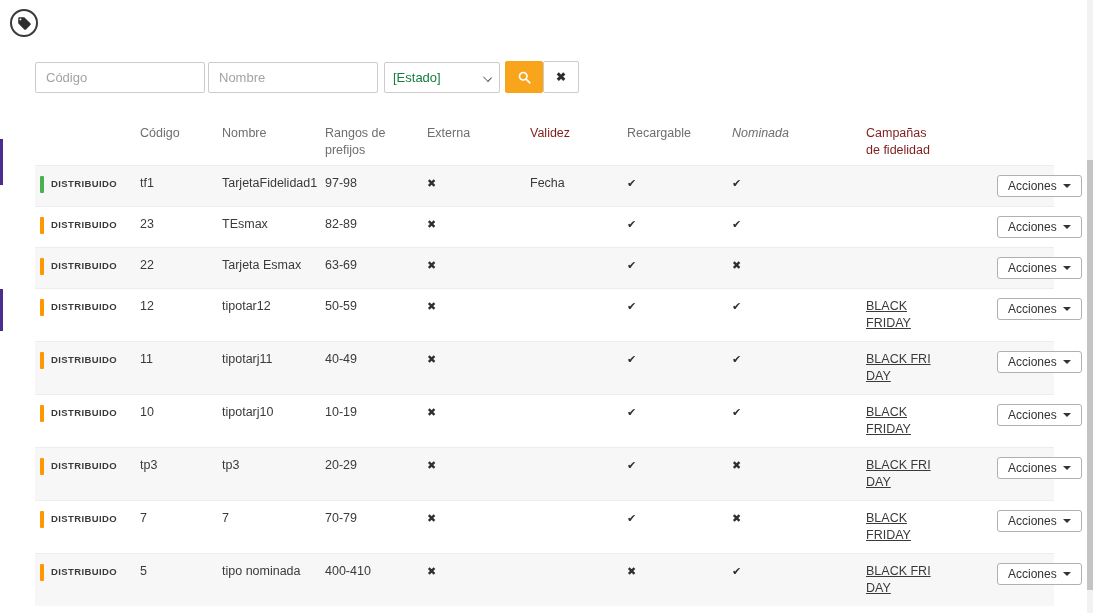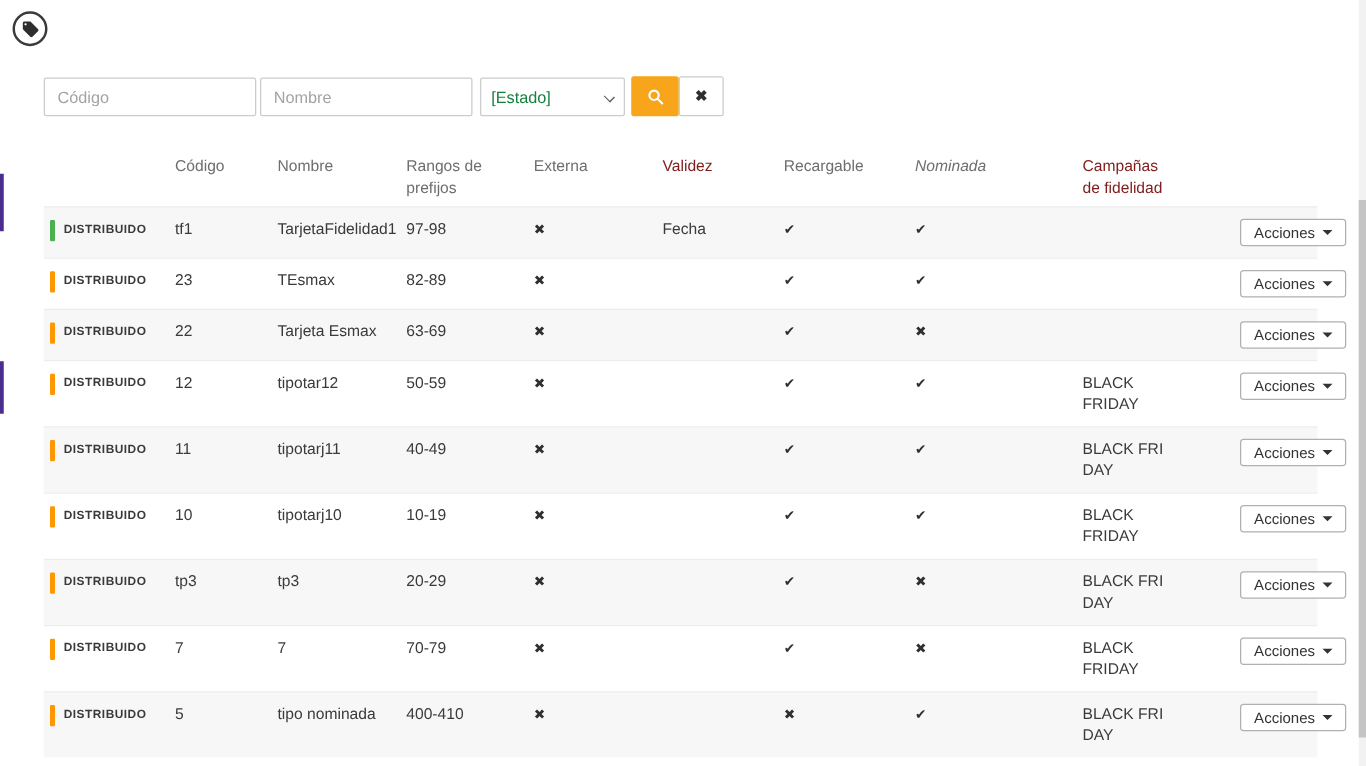--- a/index.html
+++ b/index.html
@@ -48,25 +48,25 @@
   .td, .th { flex: 0 0 auto; line-height: 17px; padding-right: 6px; }
   .col-status     { width: 105px; padding-left: 5px; display: flex; align-items: flex-start; }
   .col-codigo     { width: 82px; }
   .col-nombre     { width: 103px; overflow-wrap: break-word; word-wrap: break-word; }
   .col-rangos     { width: 102px; }
   .col-externa    { width: 103px; }
   .col-validez    { width: 97px; }
   .col-recargable { width: 105px; }
   .col-nominada   { width: 103px; font-style: italic; }
   .col-campanas   { width: 131px; margin-left: 31px; }
-  .col-acciones   { width: 88px; padding-right: 0; display: flex; justify-content: flex-end; }
+  .col-acciones   { width: 88px; padding-right: 0; display: flex; justify-content: flex-start; }
   .th.link { color: #7f1d1d; cursor: pointer; }
   .th-wrap-rangos { display: inline-block; max-width: 70px; }
   .th-wrap-campanas { display: inline-block; max-width: 66px; }
-  .campana-text { display: inline-block; max-width: 66px; }
+  .campana-text { display: inline-block; max-width: 66px; text-decoration: underline; }
 
   .bar { width: 4px; height: 17px; border-radius: 1px; margin-top: 1px; flex: 0 0 auto; }
   .status-label { margin-left: 7px; font-size: 9.5px; font-weight: bold; letter-spacing: .4px; color: #3a3a3a; line-height: 18px; }
 
   .mark { font-family: "DejaVu Sans", sans-serif; font-size: 11px; font-weight: bold; color: #2f2f2f; line-height: 17px; }
 
   .btn-acciones { background: #fff; border: 1px solid #b0b0b0; border-radius: 3px; height: 22px;
     padding: 0 10px; font-size: 12px; color: #333; cursor: pointer; margin-right: 8px;
     display: flex; align-items: center; font-family: "Liberation Sans", sans-serif; }
   .caret { display: inline-block; margin-left: 6px; width: 0; height: 0;

